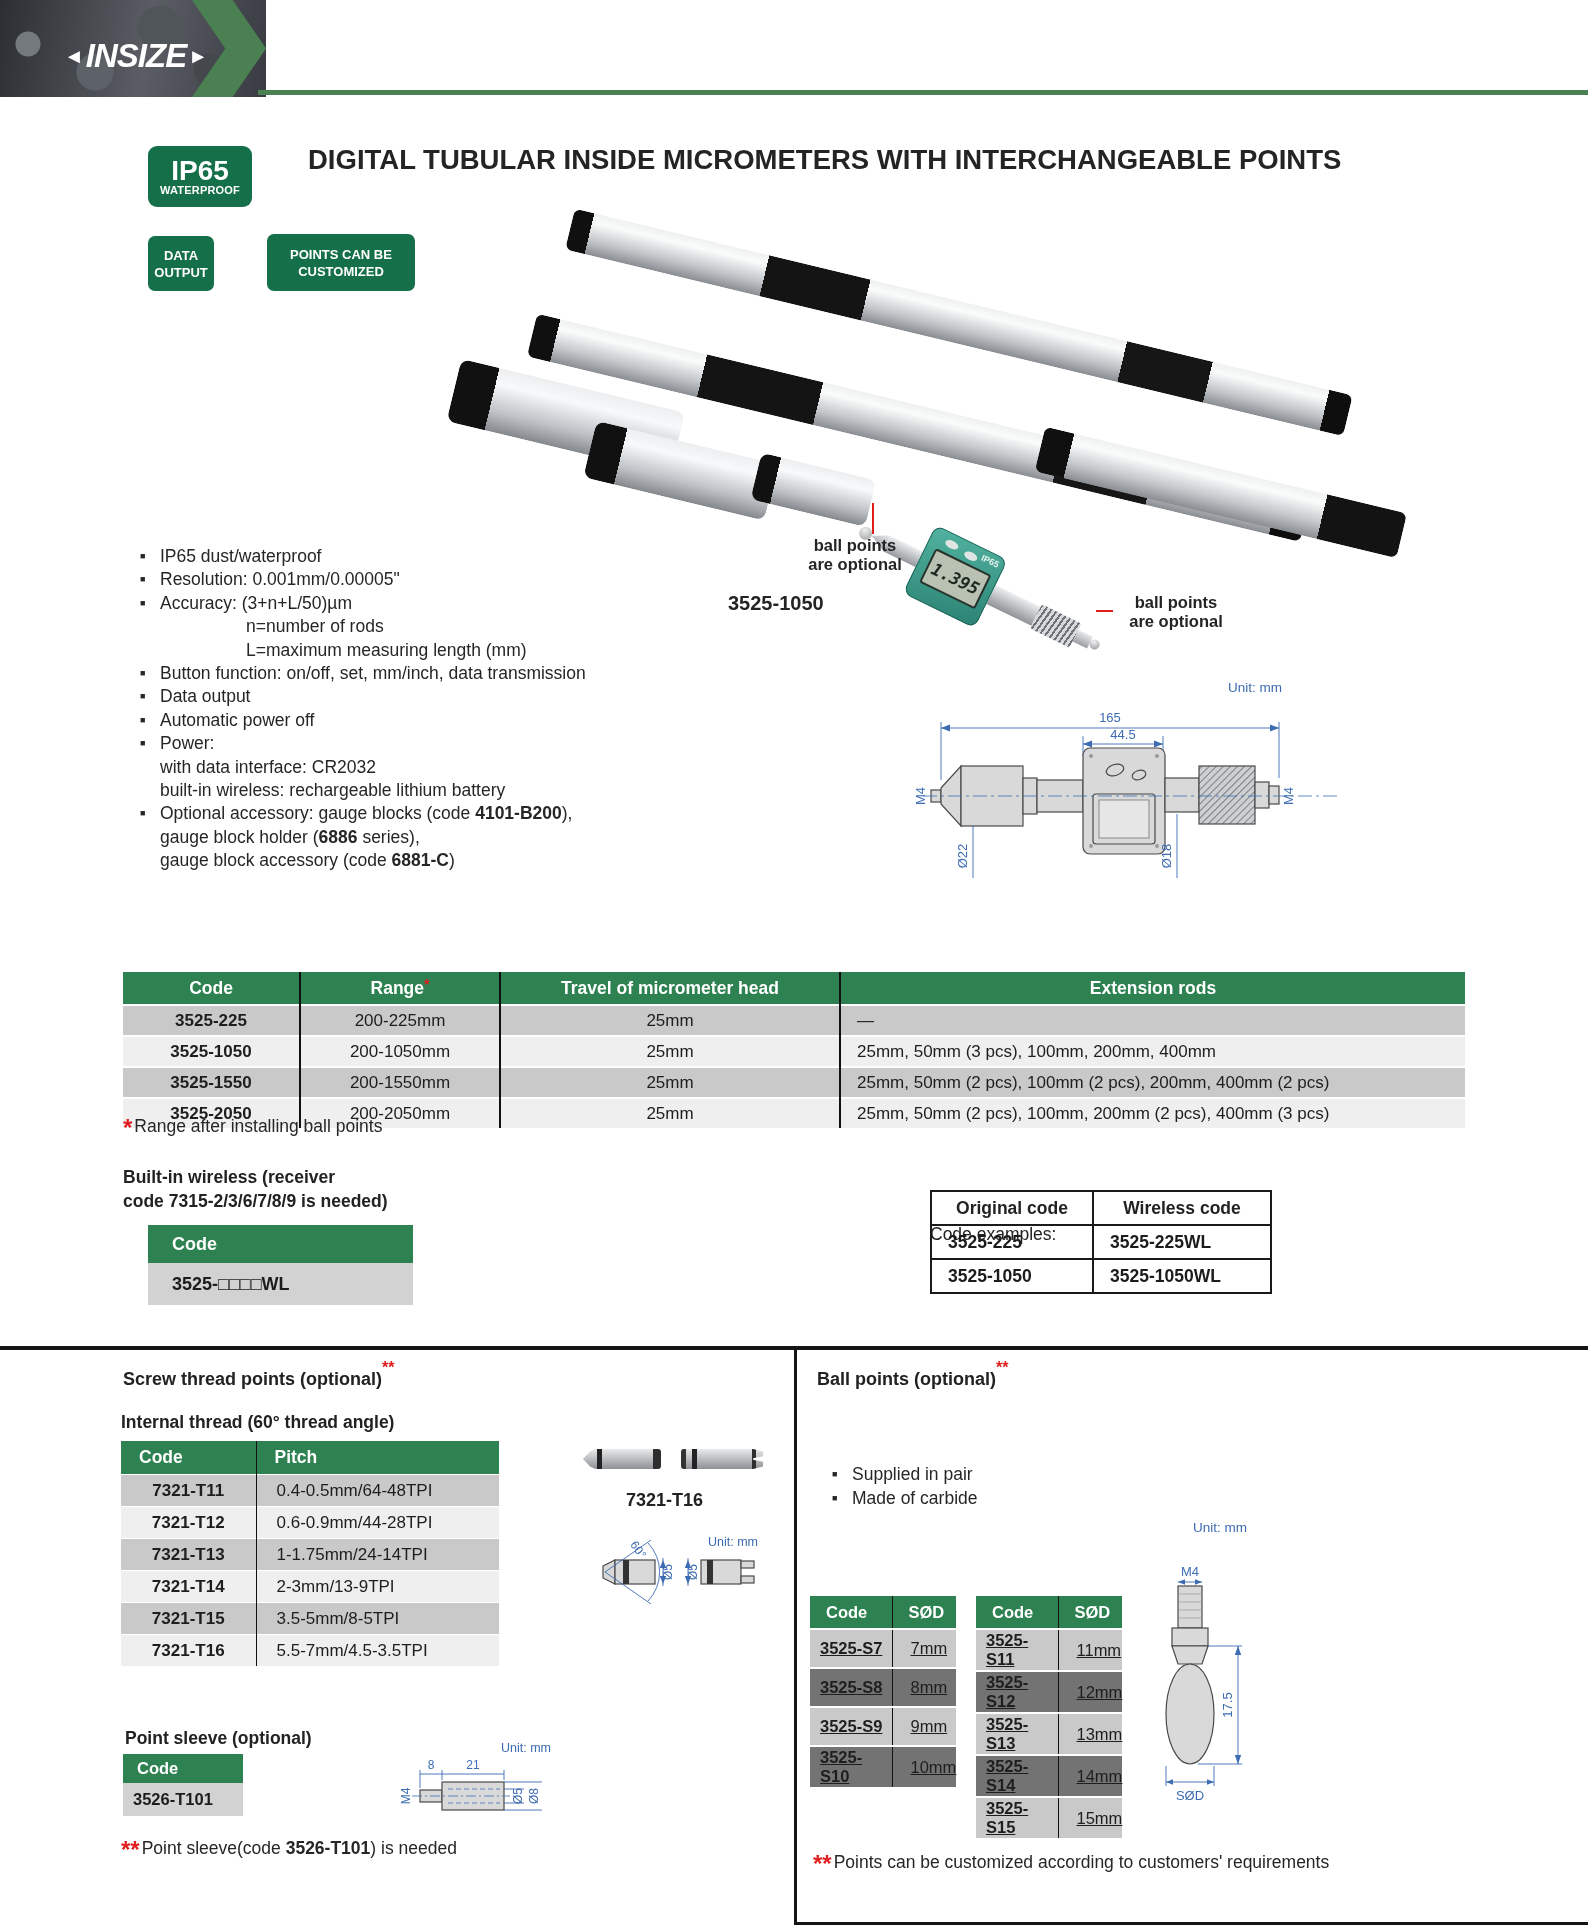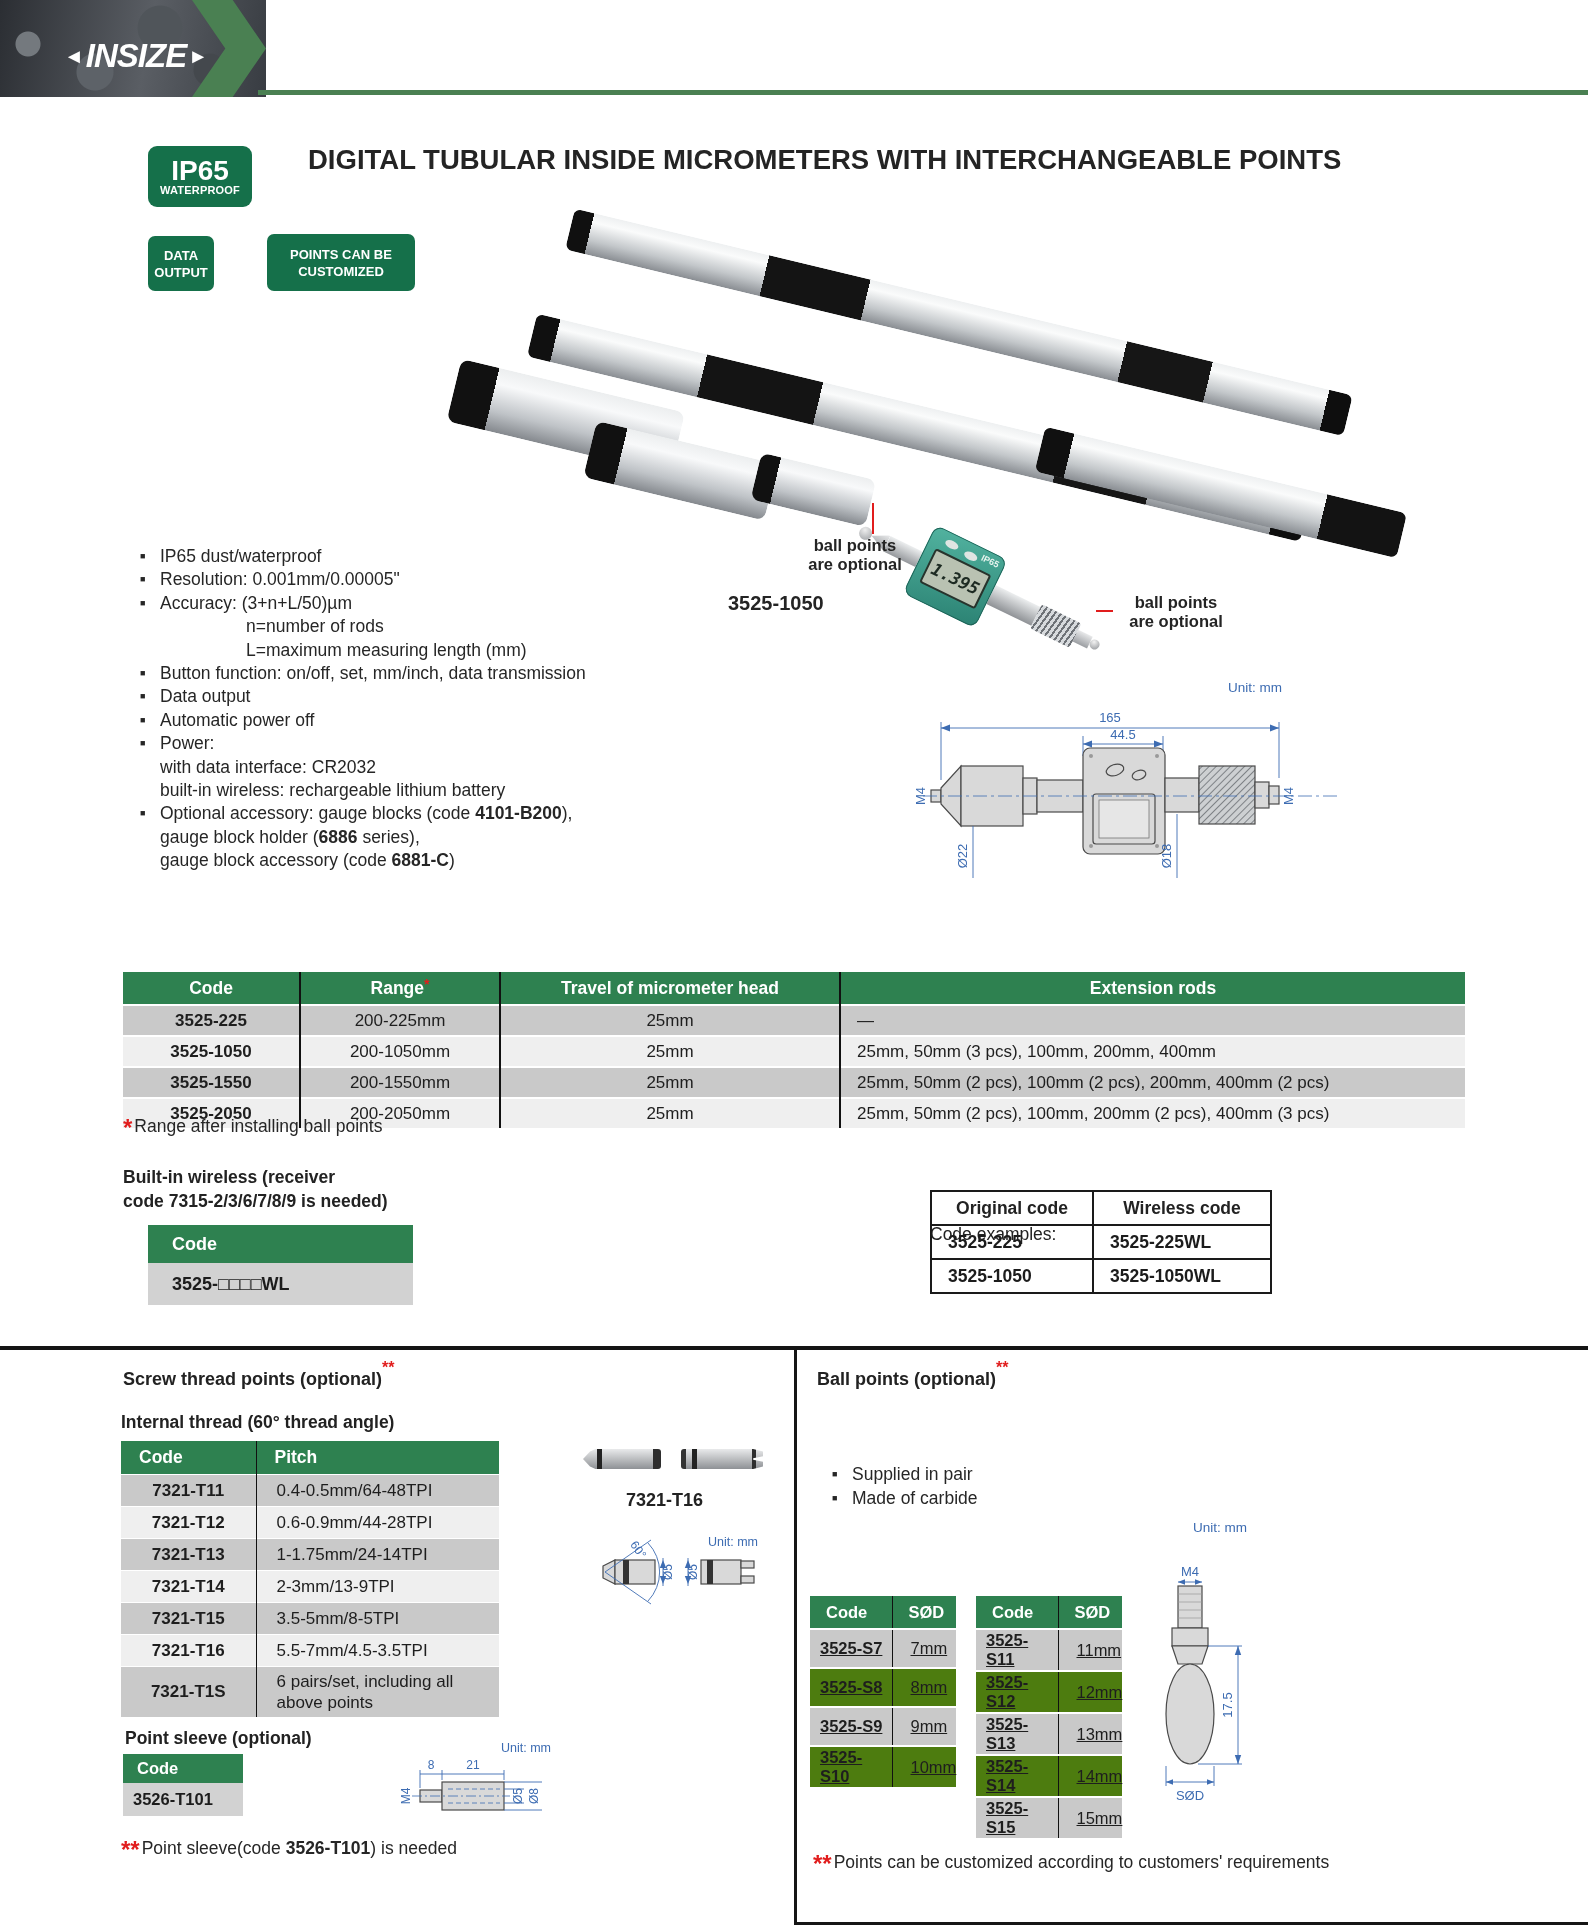--- a/index.html
+++ b/index.html
@@ -162,21 +162,21 @@
   #ball-bullets{left:830px;top:1462px;font-size:17.5px;line-height:24px;color:#262626;}
   #ball-unit{left:1193px;top:1520px;font-size:13.5px;color:#3d6cb2;}
   .t-ball{position:absolute;width:146px;font-size:16.5px;}
   #ball-t1{left:810px;top:1596px;}
   #ball-t2{left:976px;top:1596px;}
   .t-ball th{background:#2e8150;color:#fff;font-weight:bold;height:30px;text-align:left;padding-left:16px;}
   .t-ball td{height:35px;color:#1e1e1e;text-decoration:underline;}
   .t-ball th+th,.t-ball td+td{border-left:1.5px solid #111;}
   .t-ball tbody tr{border-top:2px solid #fff;}
   .t-ball tr.dark td{background:#c9c9c9;}
-  .t-ball tr.light td{background:#4d7c0f;}
+  .t-ball tr.light td{background:#737373;}
   .t-ball td.code{font-weight:bold;padding-left:10px;}
   .t-ball td.val{padding-left:18px;}
   #ball-note{left:813px;top:1850px;font-size:17.5px;color:#262626;}
 </style>
 </head>
 <body>
 
 <div class="page">
 
   <div class="hero">
@@ -423,24 +423,20 @@
           <td class="code">7321-T14</td>
           <td class="pitch">2-3mm/13-9TPI</td>
         </tr>
       <tr class="dark">
           <td class="code">7321-T15</td>
           <td class="pitch">3.5-5mm/8-5TPI</td>
         </tr>
       <tr class="light">
           <td class="code">7321-T16</td>
           <td class="pitch">5.5-7mm/4.5-3.5TPI</td>
-        </tr>
-      <tr class="dark tall">
-          <td class="code">7321-T1S</td>
-          <td class="pitch">6 pairs/set, including all above points</td>
         </tr>
     </tbody>
   </table>
 
   <div class="abs" id="screw-photo">
     <div class="pt1"></div>
     <div class="pt2"></div>
   </div>
   <div class="abs" id="screw-photo-label">7321-T16</div>
 

